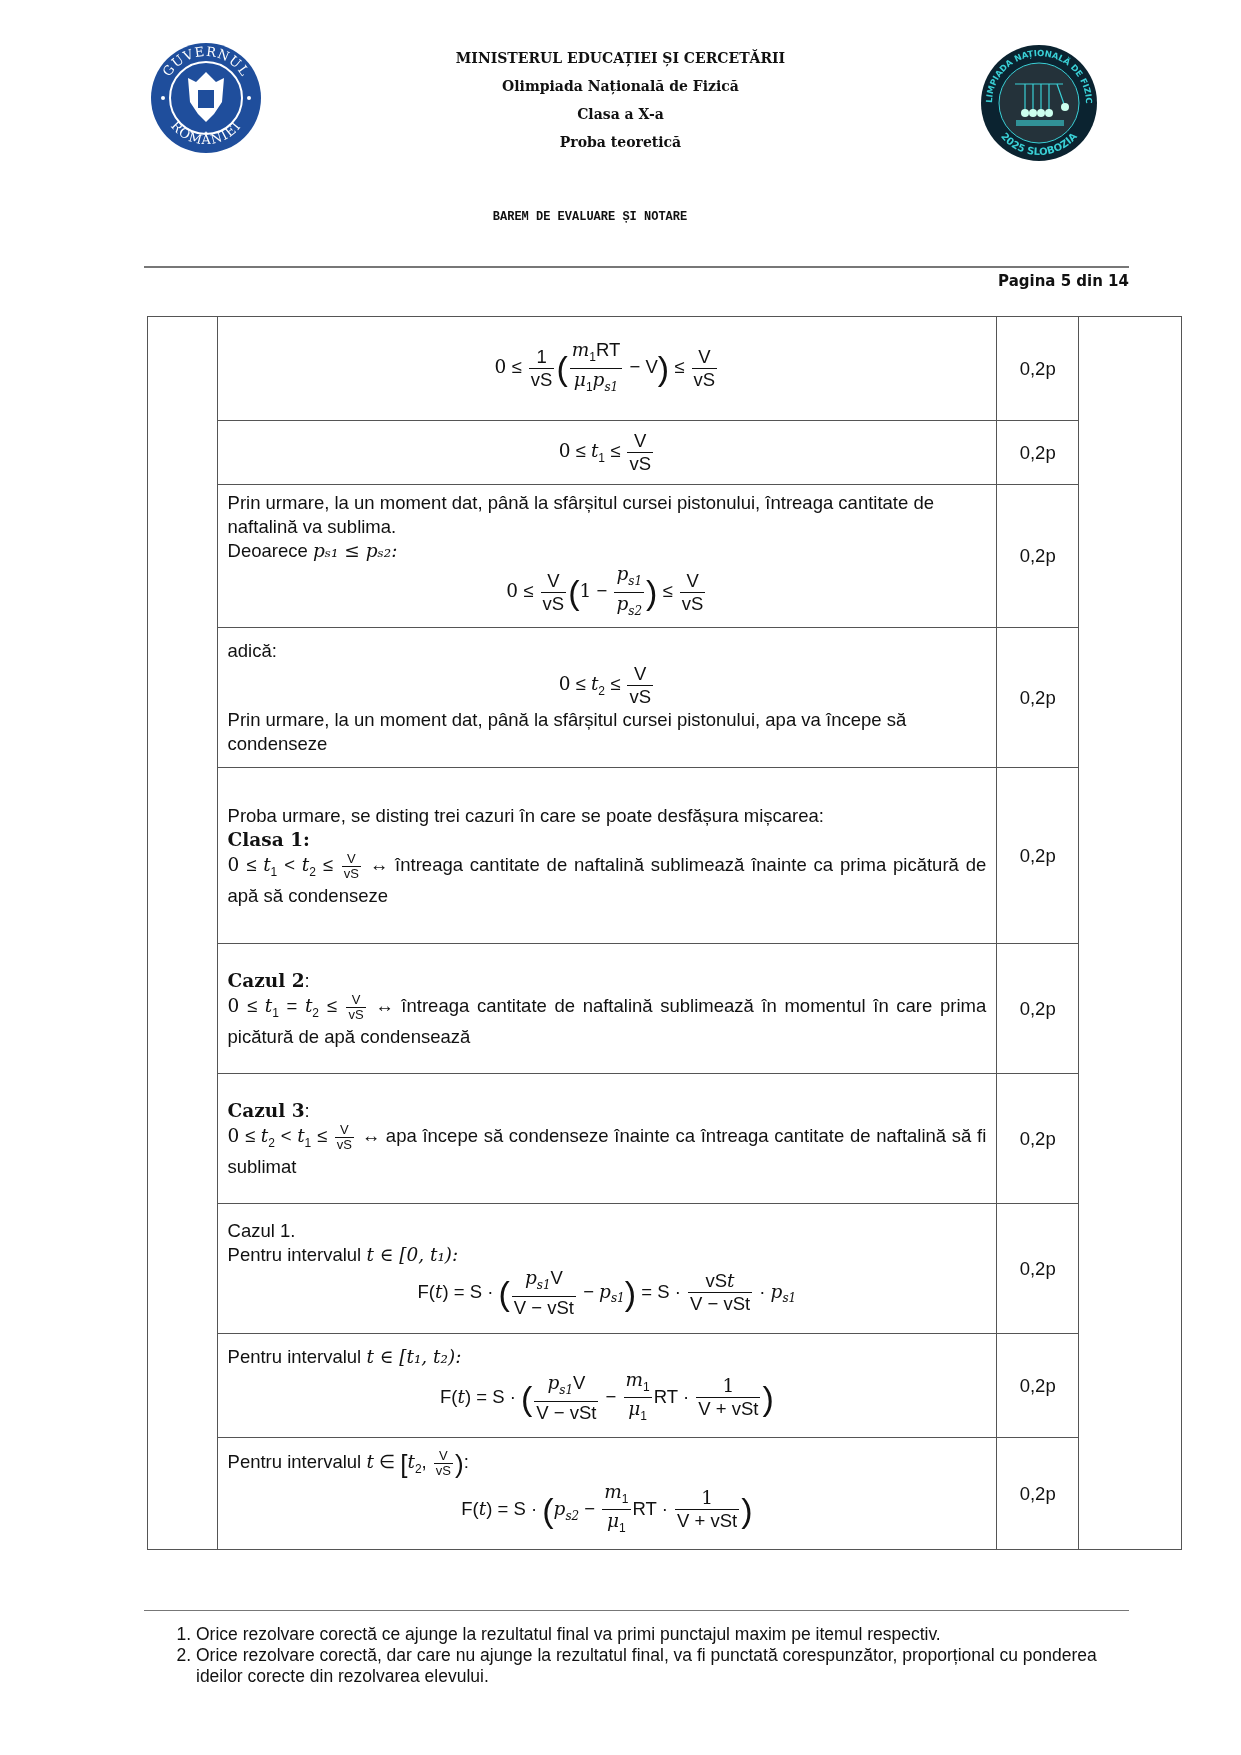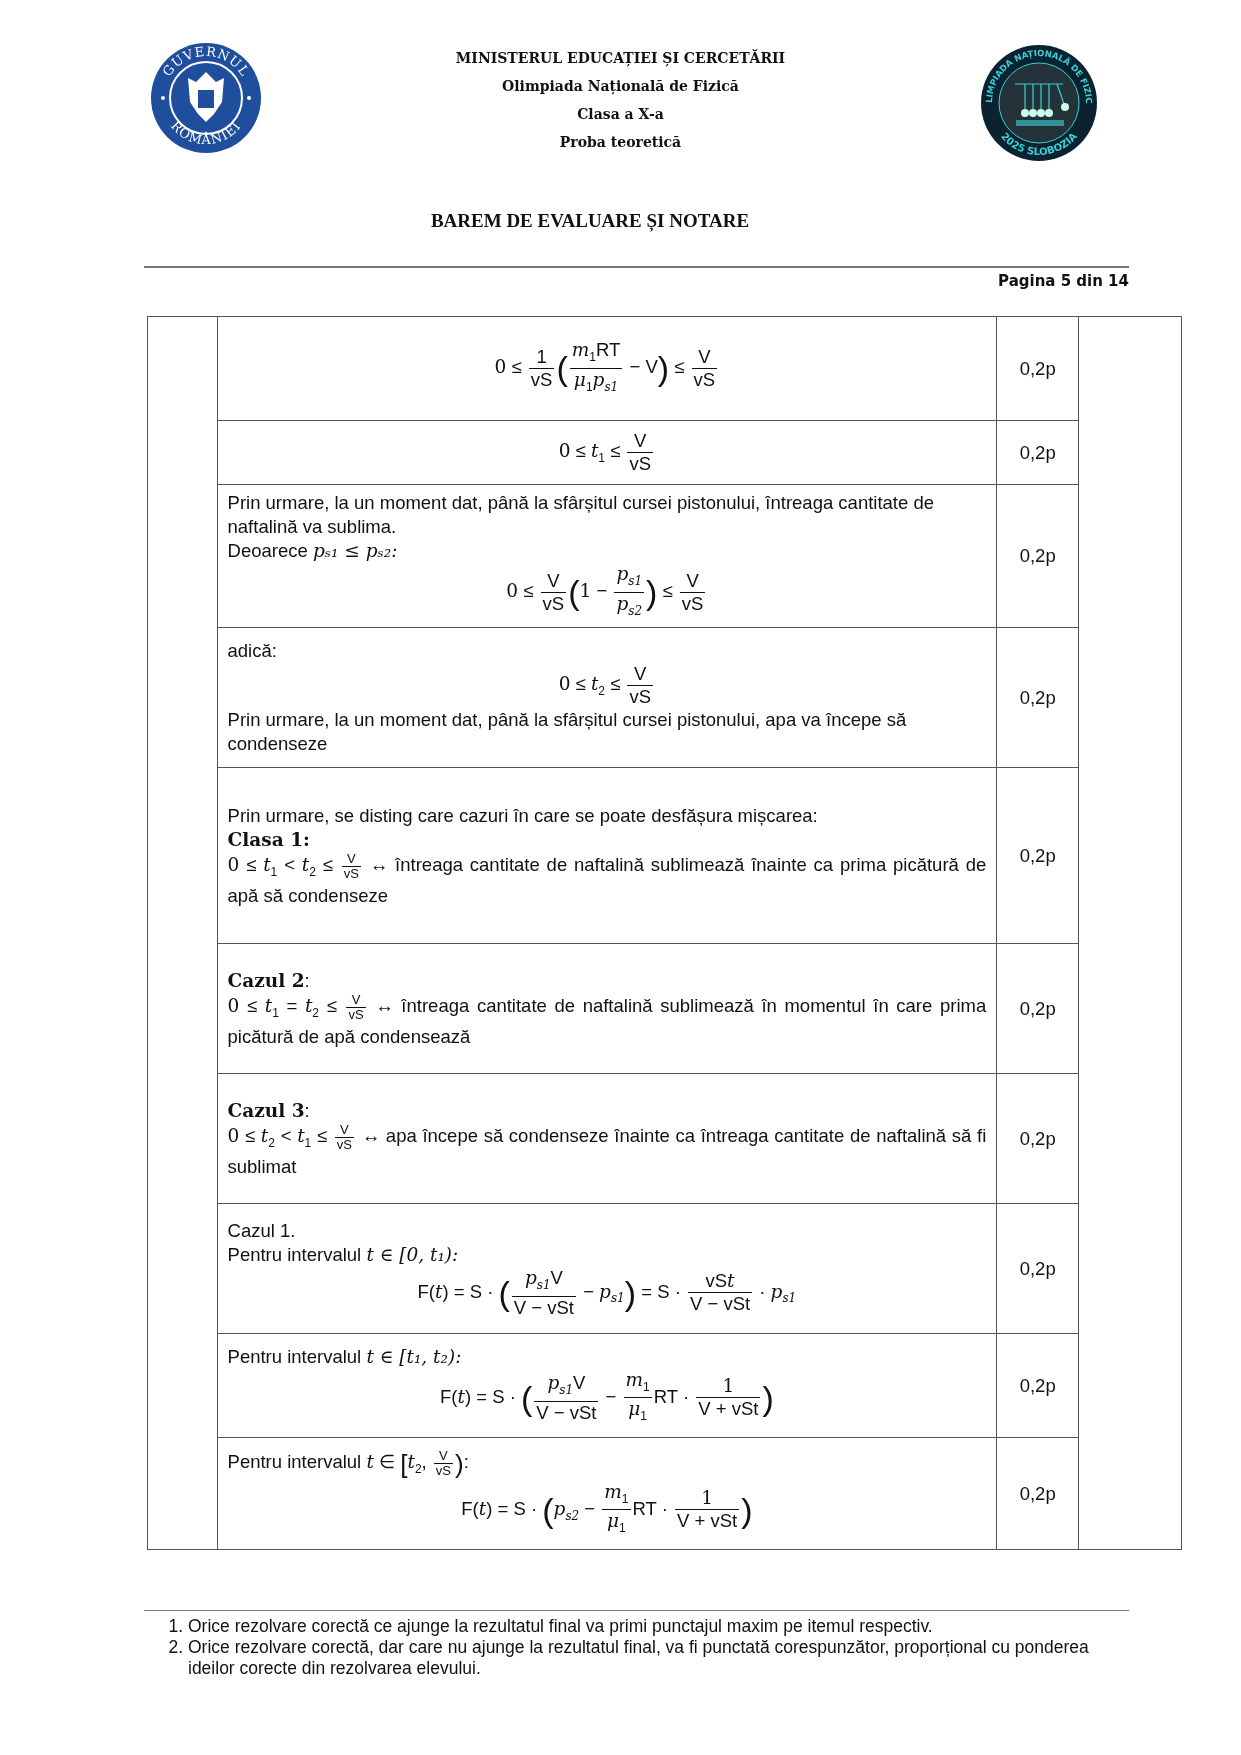--- a/index.html
+++ b/index.html
@@ -1,18 +1,18 @@
 <!DOCTYPE html>
 <html><head>
 <meta charset="utf-8">
 <style>
   html, body { margin: 0; padding: 0; background: #ffffff; }
   body { width: 1241px; height: 1755px; position: relative; overflow: hidden; font-family: "Liberation Sans", sans-serif; color: #111; }
   .header-title { position: absolute; left: 0; width: 1241px; top: 44px; text-align: center; font-family: "DejaVu Serif", serif; font-weight: bold; font-size: 14px; line-height: 28px; }
-  .header-sub { position: absolute; left: 0; width: 1180px; top: 210px; text-align: center; font-family: Liberation Serif, serif; font-weight: bold; font-size: 19px; }
+  .header-sub { position: absolute; left: 0; width: 1180px; top: 210px; text-align: center; font-family: Liberation Mono, monospace; font-weight: bold; font-size: 12px; }
   .logo-left { position: absolute; left: 150px; top: 42px; width: 112px; height: 112px; }
   .logo-right { position: absolute; left: 980px; top: 44px; width: 118px; height: 118px; }
   .rule-top { position: absolute; left: 144px; width: 985px; top: 266px; border-top: 2px solid #777; }
   .page-num { position: absolute; right: 112px; top: 272px; font-weight: bold; font-size: 15px; font-family: "DejaVu Sans", sans-serif; }
 
   table.barem { position: absolute; left: 147px; top: 316px; width: 1035px; border-collapse: collapse; }
   table.barem td { border: 1.6px solid #555; vertical-align: middle; font-size: 18.5px; line-height: 24px; }
   td.c-left { width: 64px; }
   td.c-main { width: 730px; padding: 6px 10px; }
   td.c-score { width: 76px; text-align: center; }
@@ -24,21 +24,21 @@
   .bold-serif { font-family: "DejaVu Serif", serif; font-weight: bold; }
   .frac { display: inline-block; vertical-align: middle; text-align: center; margin: 0 2px; }
   .frac > span { display: block; padding: 0 2px; line-height: 22px; }
   .frac > span.den { border-top: 1.4px solid #111; }
   .frac.sm > span { font-size: 13px; line-height: 14px; }
   .paren { font-size: 34px; vertical-align: middle; font-weight: 200; }
   sub { font-size: 12px; }
 
   .rule-bottom { position: absolute; left: 144px; width: 985px; top: 1610px; border-top: 1.5px solid #777; }
   .footnotes { position: absolute; left: 140px; top: 1616px; width: 990px; font-size: 17.5px; line-height: 21px; }
-  .footnotes ol { margin: 0; padding-left: 48px; }
+  .footnotes ol { margin: 8px; padding-left: 48px; }
 </style>
 </head>
 <body>
 
 <div class="logo-left">
   <svg width="112" height="112" viewBox="0 0 112 112">
     <circle cx="56" cy="56" r="55" fill="#1f4e9c"></circle>
     <circle cx="56" cy="56" r="36" fill="none" stroke="#fff" stroke-width="2"></circle>
     <defs>
       <path id="arcTop" d="M 14 56 A 42 42 0 0 1 98 56"></path>
@@ -136,21 +136,21 @@
         <span class="serif">0</span> <span>≤</span> <span class="mi">t</span><sub>2</sub> <span>≤</span>
         <span class="frac"><span>V</span><span class="den">vS</span></span>
       </div>
       <div>Prin urmare, la un moment dat, până la sfârșitul cursei pistonului, apa va începe să condenseze</div>
     </td>
     <td class="c-score">0,2p</td>
   </tr>
 
   <tr style="height:176px">
     <td class="c-main just">
-      <div>Prin urmare, se disting care cazuri în care se poate desfășura mișcarea:</div>
+      <div>Proba urmare, se disting trei cazuri în care se poate desfășura mișcarea:</div>
       <div class="bold-serif">Clasa 1:</div>
       <div>
         <span class="serif">0</span> <span>≤</span> <span class="mi">t</span><sub>1</sub> <span>&lt;</span> <span class="mi">t</span><sub>2</sub> <span>≤</span>
         <span class="frac sm"><span>V</span><span class="den">vS</span></span>
         <span>↔ întreaga cantitate de naftalină sublimează înainte ca prima picătură de apă să condenseze</span>
       </div>
     </td>
     <td class="c-score">0,2p</td>
   </tr>
 

